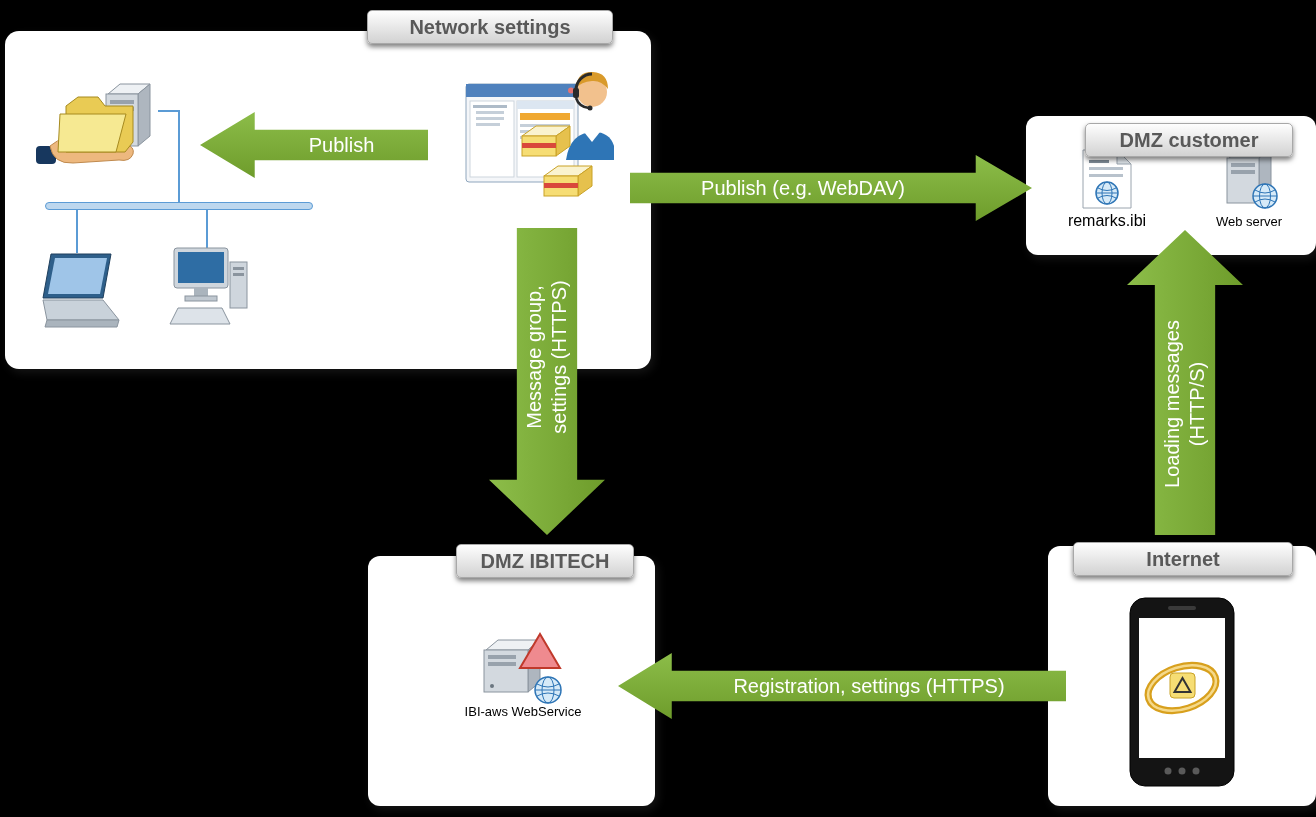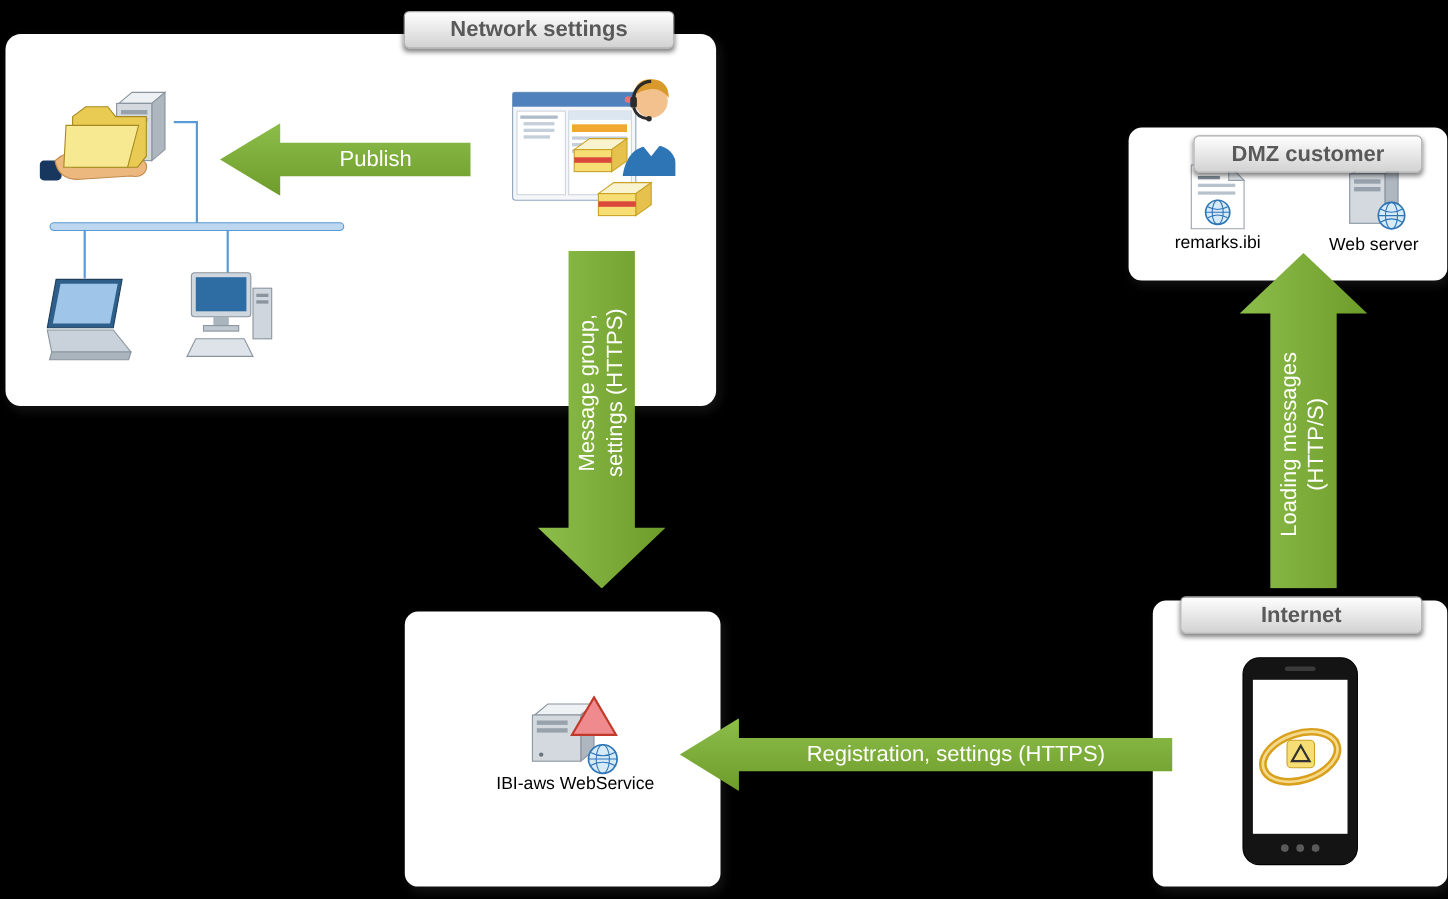--- a/index.html
+++ b/index.html
@@ -38,21 +38,21 @@
     clip-path:polygon(24% 0, 76% 0, 76% 82%, 100% 82%, 50% 100%, 0 82%, 24% 82%); }
   .a-up      { left:1127px; top:230px; width:116px; height:305px;
     clip-path:polygon(50% 0, 100% 18%, 76% 18%, 76% 100%, 24% 100%, 24% 18%, 0 18%); }
 
   .vtext { position:absolute; z-index:4; color:#fff; font-size:20px; line-height:25px;
            text-align:center; white-space:nowrap;
            transform:translate(-50%,-50%) rotate(-90deg); }
   .vt-down { left:547px; top:357px; }
   .vt-up   { left:1185px; top:404px; }
 
-  .caption { position:absolute; transform:translateX(-50%); color:#000; font-size:16px;
+  .caption { position:absolute; transform:translateX(-50%); color:#000; font-size:13px;
              white-space:nowrap; z-index:2; }
   .cap-file   { left:1107px; top:212px; font-size:16px; }
   .cap-websrv { left:1249px; top:214px; }
   .cap-ws     { left:523px;  top:704px; }
 
   .icon { position:absolute; z-index:2; }
   .ic-server   { left:98px;  top:80px; }
   .ic-folder   { left:36px;  top:94px; }
   .ic-laptop   { left:33px;  top:248px; }
   .ic-desktop  { left:168px; top:244px; }
@@ -228,31 +228,35 @@
       </g>
       <circle cx="40" cy="175" r="3.5" fill="#5a5a5a"></circle>
       <circle cx="54" cy="175" r="3.5" fill="#5a5a5a"></circle>
       <circle cx="68" cy="175" r="3.5" fill="#5a5a5a"></circle>
     </svg>
   </span>
 
   <div class="arrow a-publish">
     <span>Publish</span>
   </div>
+  <div class="arrow a-webdav">
+    <span>Publish (e.g. WebDAV)</span>
+  </div>
   <div class="arrow arrow-v a-down"></div>
   <div class="vtext vt-down">
     <div>Message group,</div>
     <div>settings (HTTPS)</div>
   </div>
   <div class="arrow arrow-v a-up"></div>
   <div class="vtext vt-up">
     <div>Loading messages</div>
     <div>(HTTP/S)</div>
   </div>
   <div class="arrow a-reg">
     <span>Registration, settings (HTTPS)</span>
   </div>
 
   <div class="badge bg-network">Network settings</div>
   <div class="badge bg-dmzc">DMZ customer</div>
+  <div class="badge bg-ibitech">DMZ IBITECH</div>
   <div class="badge bg-internet">Internet</div>
 
 </div>
 
 </body></html>

